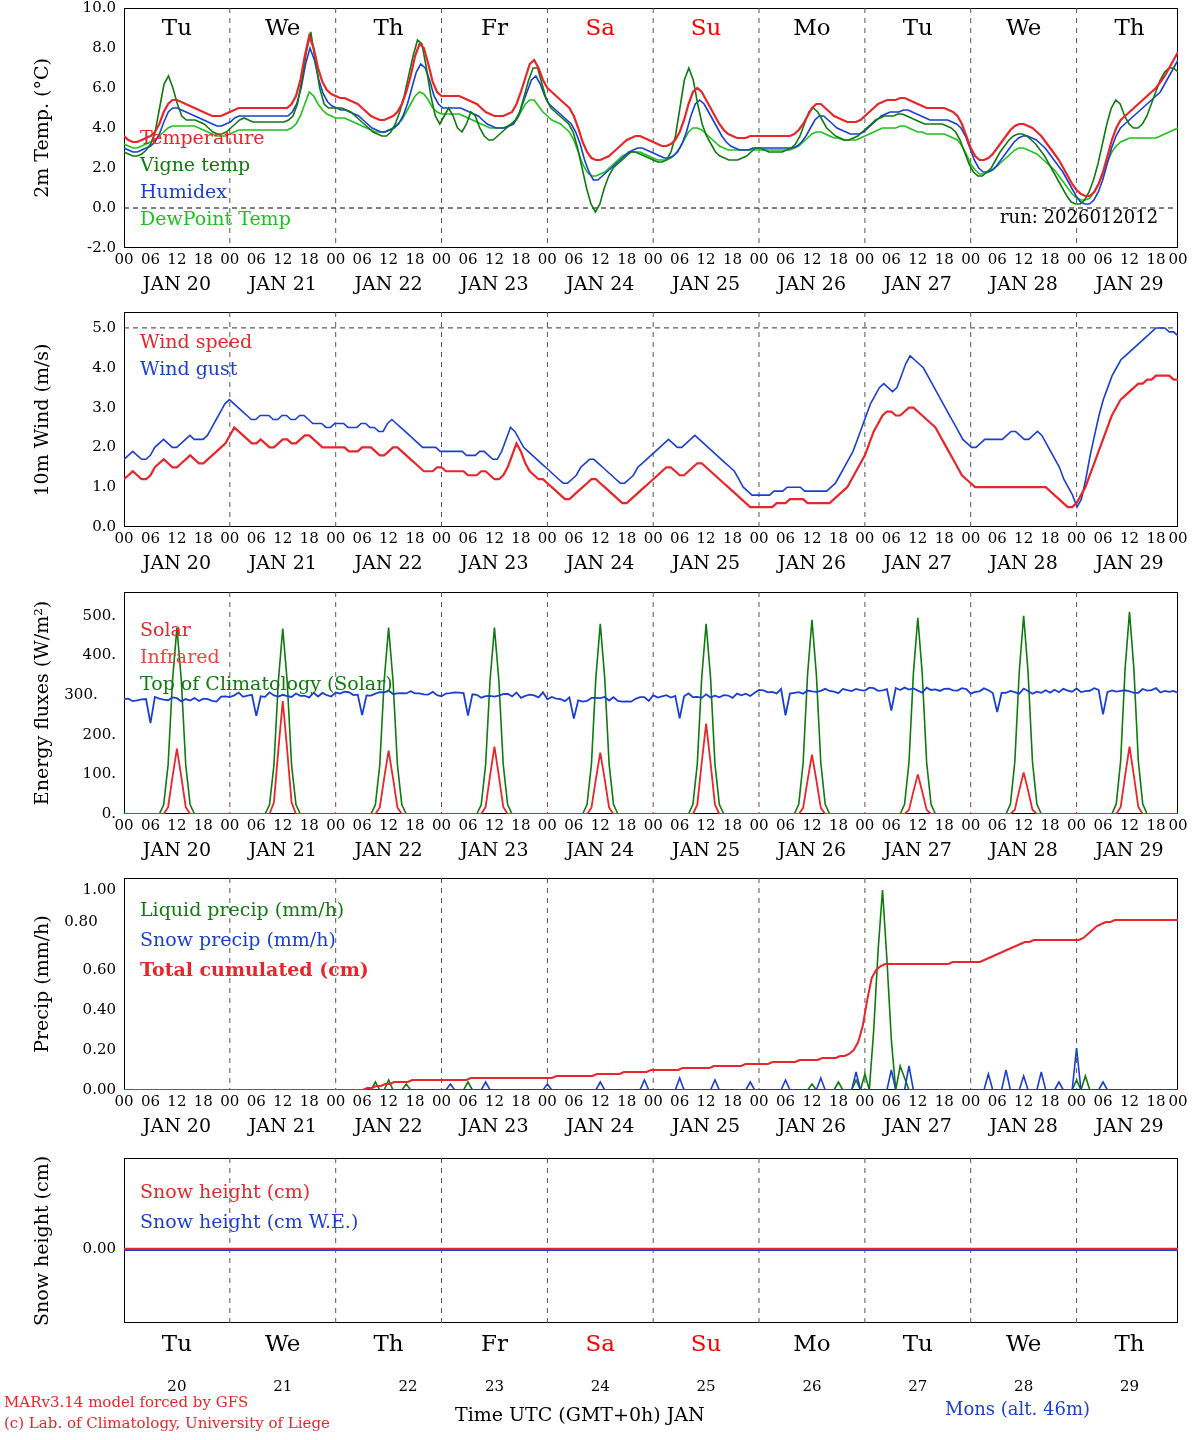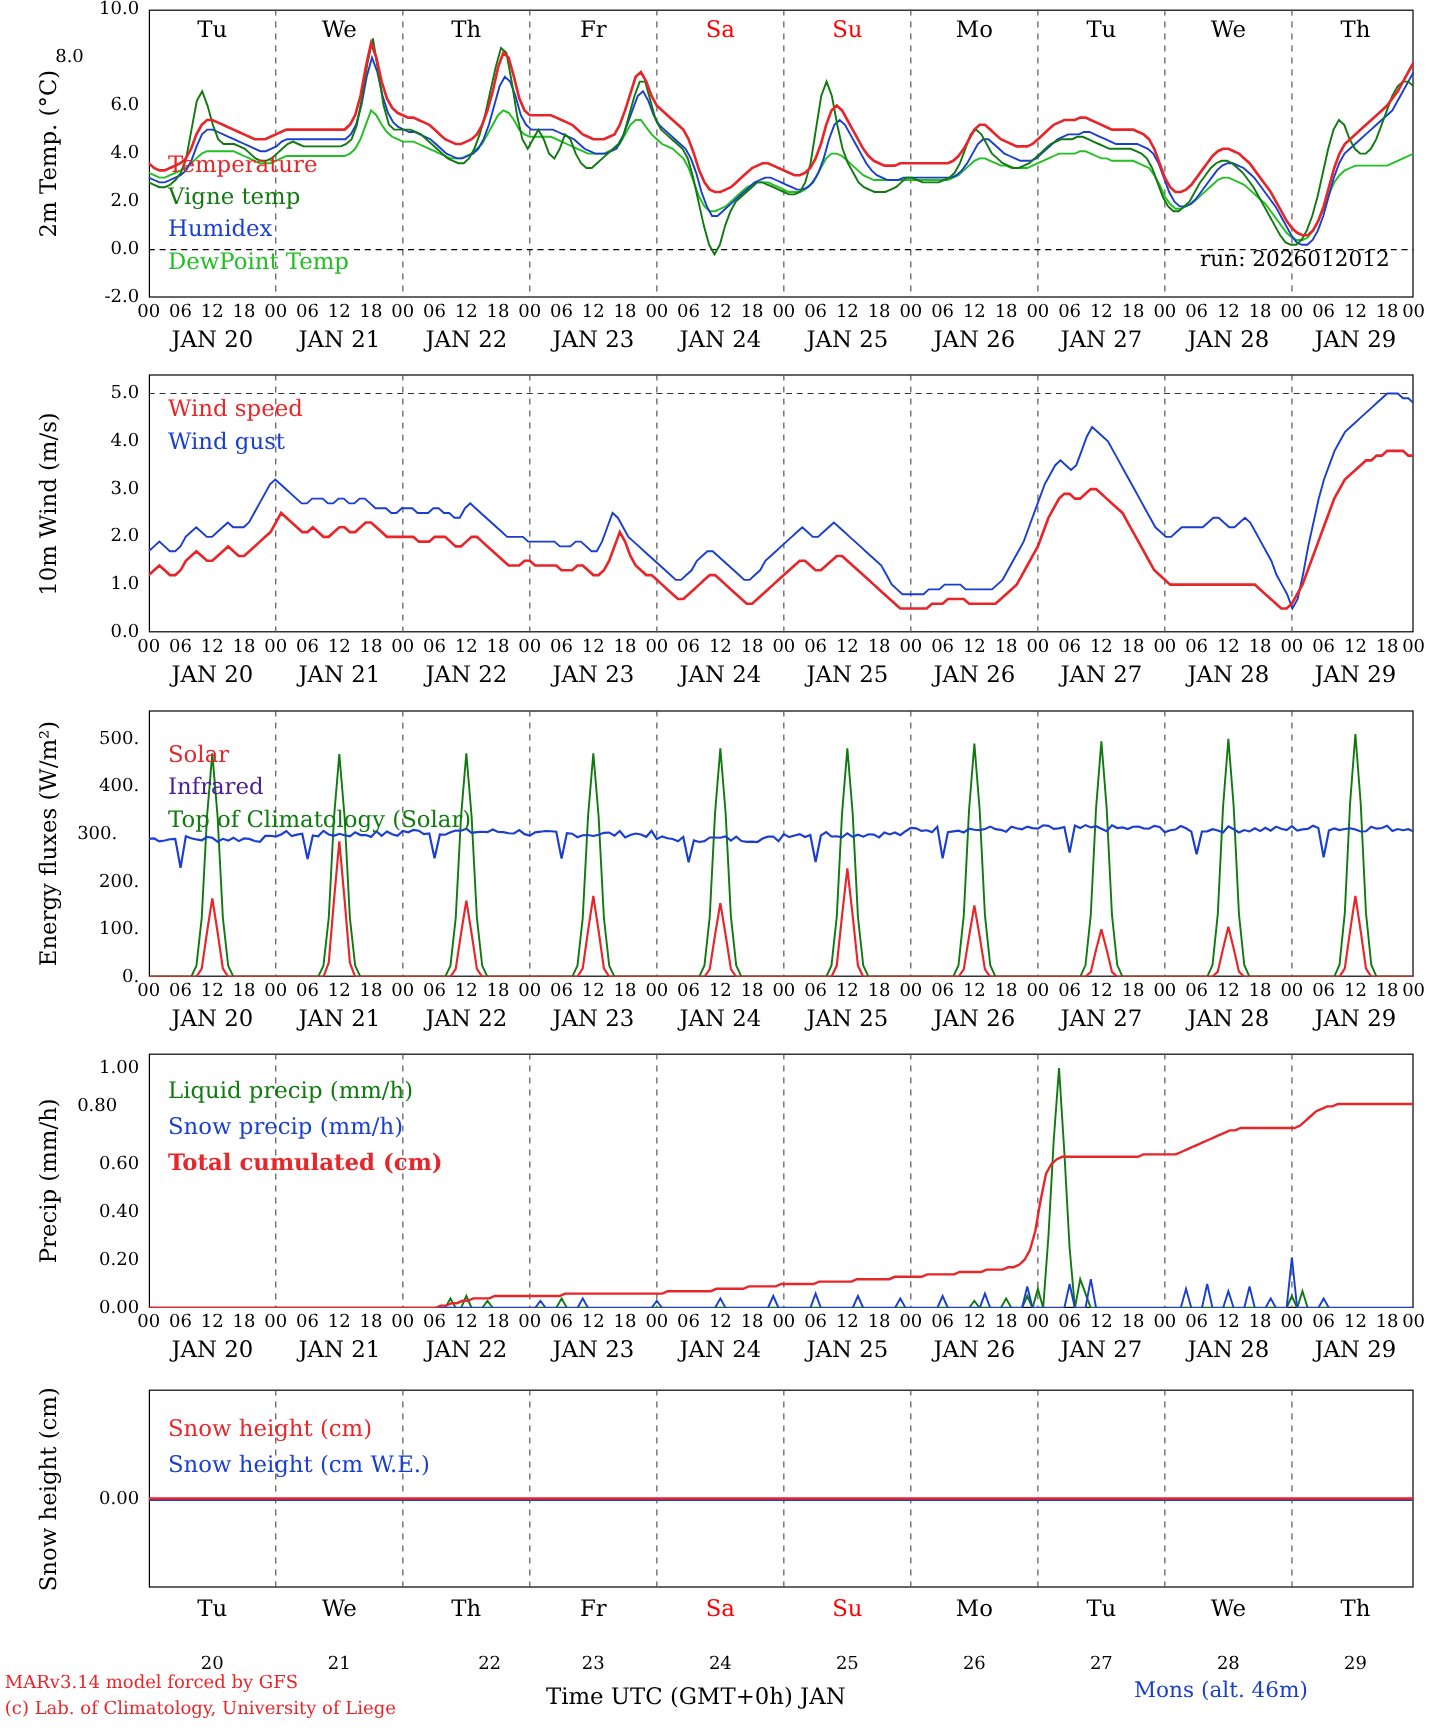--- a/index.html
+++ b/index.html
@@ -4,42 +4,42 @@
 <style>
   html,body{margin:0;padding:0;background:#ffffff;}
   body{width:1194px;height:1440px;font-family:"DejaVu Serif",serif;color:#000;}
   #root{position:relative;width:1194px;height:1440px;}
   .panel{position:absolute;}
   .frame{position:absolute;border:1px solid #000;box-sizing:border-box;background:#fff;}
   svg{display:block;}
   .ylab{position:absolute;font-size:19px;transform-origin:0 0;white-space:nowrap;}
   .tick{position:absolute;font-size:15px;text-align:center;white-space:nowrap;}
   .daylab{position:absolute;font-size:19px;text-align:center;white-space:nowrap;}
-  .dayname{position:absolute;font-size:19px;text-align:center;white-space:nowrap;}
+  .dayname{position:absolute;font-size:23px;text-align:center;white-space:nowrap;}
   .legend{position:absolute;font-size:19px;white-space:nowrap;}
   .runlab{position:absolute;font-size:18px;white-space:nowrap;}
   .foot{position:absolute;font-size:15px;white-space:nowrap;}
   .footbig{position:absolute;font-size:18px;white-space:nowrap;}
   .xtitle{position:absolute;font-size:19px;white-space:nowrap;}
   .red{color:#e8262a;}
   .sub{position:absolute;font-size:15px;}
 </style>
 </head>
 <body>
 
 <div id="root">
     <div class="panel">
       <div class="frame" style="left:124px;top:8px;width:1054px;height:240px;"></div>
       <div class="ylab" style="left:30px;top:128px;transform:rotate(-90deg) translate(-50%,0);">2m Temp. (°C)</div>
       <div class="tick" style="left:46px;top:238px;width:70px;text-align:right;">-2.0</div>
       <div class="tick" style="left:46px;top:198px;width:70px;text-align:right;">0.0</div>
       <div class="tick" style="left:46px;top:158px;width:70px;text-align:right;">2.0</div>
       <div class="tick" style="left:46px;top:118px;width:70px;text-align:right;">4.0</div>
       <div class="tick" style="left:46px;top:78px;width:70px;text-align:right;">6.0</div>
-      <div class="tick" style="left:46px;top:38px;width:70px;text-align:left;">8.0</div>
+      <div class="tick" style="left:46px;top:38px;width:70px;text-align:right;">8.0</div>
       <div class="tick" style="left:46px;top:-2px;width:70px;text-align:right;">10.0</div>
       <svg width="1054" height="240" style="position:absolute;left:124px;top:8px;">
         <line x1="105.8" y1="0" x2="105.8" y2="240" stroke="#555555" stroke-width="1" stroke-dasharray="5,5"></line>
         <line x1="211.7" y1="0" x2="211.7" y2="240" stroke="#555555" stroke-width="1" stroke-dasharray="5,5"></line>
         <line x1="317.5" y1="0" x2="317.5" y2="240" stroke="#555555" stroke-width="1" stroke-dasharray="5,5"></line>
         <line x1="423.4" y1="0" x2="423.4" y2="240" stroke="#555555" stroke-width="1" stroke-dasharray="5,5"></line>
         <line x1="529.2" y1="0" x2="529.2" y2="240" stroke="#555555" stroke-width="1" stroke-dasharray="5,5"></line>
         <line x1="635.0" y1="0" x2="635.0" y2="240" stroke="#555555" stroke-width="1" stroke-dasharray="5,5"></line>
         <line x1="740.9" y1="0" x2="740.9" y2="240" stroke="#555555" stroke-width="1" stroke-dasharray="5,5"></line>
         <line x1="846.7" y1="0" x2="846.7" y2="240" stroke="#555555" stroke-width="1" stroke-dasharray="5,5"></line>
@@ -141,21 +141,21 @@
         <line x1="0" y1="92.3" x2="1054" y2="92.3" stroke="#1a3fd0" stroke-width="1.2"></line>
       </svg>
     </div>
     <div class="legend" style="left:140px;top:126px;color:#e8262a;">Temperature</div>
     <div class="legend" style="left:140px;top:153px;color:#107a10;">Vigne temp</div>
     <div class="legend" style="left:140px;top:180px;color:#1a3fd0;">Humidex</div>
     <div class="legend" style="left:140px;top:207px;color:#20c020;">DewPoint Temp</div>
     <div class="legend" style="left:140px;top:330px;color:#e8262a;">Wind speed</div>
     <div class="legend" style="left:140px;top:357px;color:#1a3fd0;">Wind gust</div>
     <div class="legend" style="left:140px;top:618px;color:#e8262a;">Solar</div>
-    <div class="legend" style="left:140px;top:645px;color:#4c1d95;">Infrared</div>
+    <div class="legend" style="left:140px;top:645px;color:#ef4444;">Infrared</div>
     <div class="legend" style="left:140px;top:672px;color:#107a10;">Top of Climatology (Solar)</div>
     <div class="legend" style="left:140px;top:898px;color:#107a10;">Liquid precip (mm/h)</div>
     <div class="legend" style="left:140px;top:928px;color:#1a3fd0;">Snow precip (mm/h)</div>
     <div class="legend" style="left:140px;top:958px;color:#e8262a;font-weight:bold;">Total cumulated (cm)</div>
     <div class="legend" style="left:140px;top:1180px;color:#e8262a;">Snow height (cm)</div>
     <div class="legend" style="left:140px;top:1210px;color:#1a3fd0;">Snow height (cm W.E.)</div>
     <div class="runlab" style="left:1000px;top:206px;">run: 2026012012</div>
     <div class="tick" style="left:108px;top:250px;width:32px;">00</div>
     <div class="tick" style="left:134.4602510460251px;top:250px;width:32px;">06</div>
     <div class="tick" style="left:160.9205020920502px;top:250px;width:32px;">12</div>

